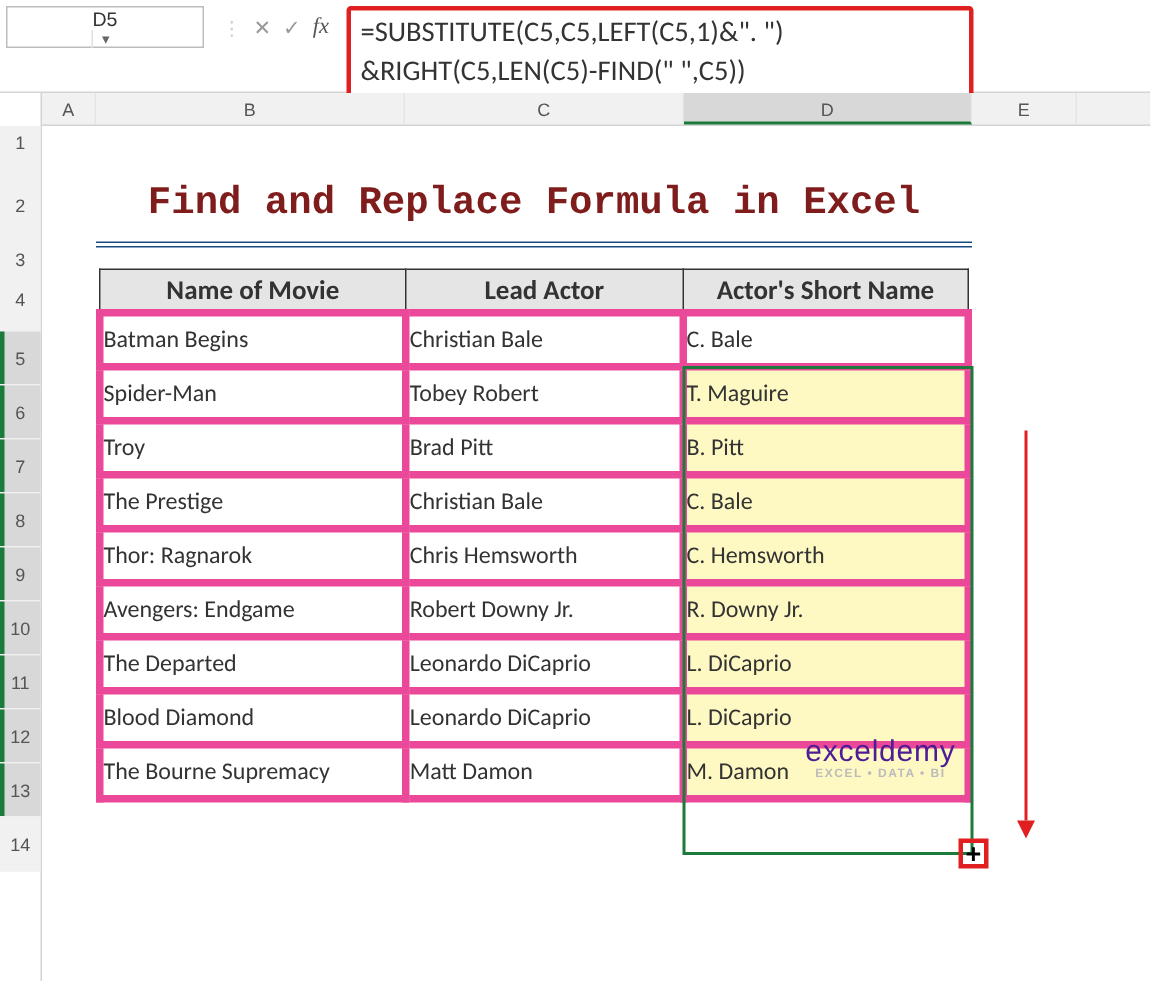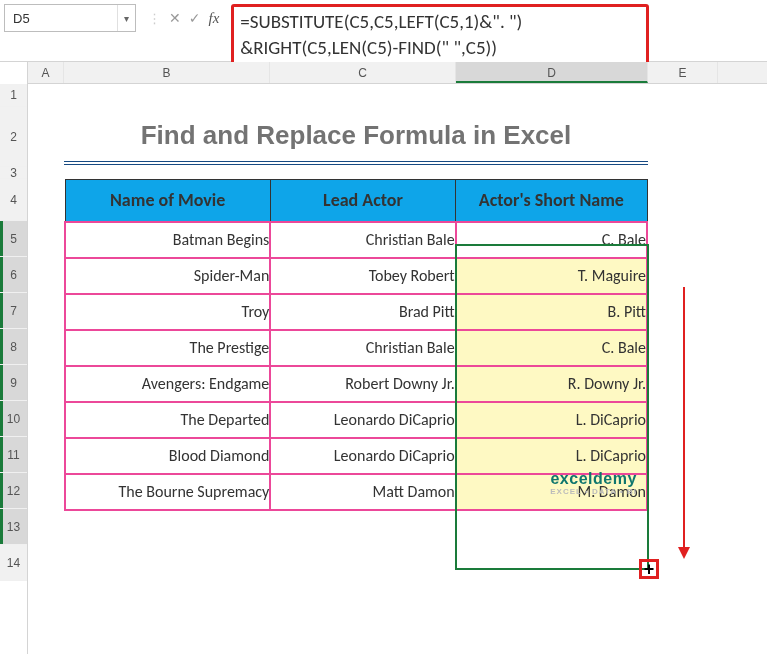--- a/index.html
+++ b/index.html
@@ -7,21 +7,21 @@
   font-family: "Segoe UI", Arial, sans-serif;
   background: #fff;
   width: 767px;
   height: 654px;
   overflow: hidden;
   position: relative;
   font-size: 13px;
   color: #333;
 }
 .top-bar { display: flex; align-items: flex-start; height: 62px; border-bottom: 1px solid #d4d4d4; }
-.name-box { display: flex; align-items: center; border: 1px solid #bdbdbd; width: 132px; height: 28px; margin: 4px 0 0 4px; background: #fff; }
+.name-box { display: flex; align-items: center; border: 1px solid #bdbdbd; width: 132px; height: 28px; margin: 4px 0 0 4px; background: #fff; flex-direction: column; }
 .name-box .cell-ref { flex: 1; padding: 0 8px; font-size: 13px; }
 .name-box .dd {
   width: 18px; text-align: center; color: #666; font-size: 10px; border-left: 1px solid #e0e0e0; height: 100%;
   display: flex; align-items: center; justify-content: center;
 }
 .fx-section { display: flex; align-items: flex-start; margin-left: 6px; margin-top: 4px; }
 .fx-btns { display: flex; align-items: center; height: 28px; gap: 8px; padding: 0 6px; color: #999; }
 .fx-btns .sep { color: #ccc; }
 .fx-btns .x { font-size: 14px; }
 .fx-btns .chk { font-size: 14px; }
@@ -41,40 +41,40 @@
 .col-headers { display: flex; height: 22px; background: #f1f1f1; border-bottom: 1px solid #d4d4d4; }
 .col-headers .ch { text-align: center; font-size: 12px; color: #555; line-height: 22px; border-right: 1px solid #e5e5e5; }
 .col-headers .chA { width: 36px; }
 .col-headers .chB { width: 206px; }
 .col-headers .chC { width: 186px; }
 .col-headers .chD { width: 192px; background: #d8d8d8; border-bottom: 2px solid #1a7b3a; position: relative; }
 .col-headers .chE { width: 70px; }
 
 .cells { position: relative; }
 .title-row { height: 60px; margin-top: 23px; display: flex; align-items: center; }
-.title-cell { margin-left: 36px; width: 584px; height: 56px; text-align: center; font-size: 26px; font-weight: bold; color: #737373; font-family: Liberation Sans, sans-serif; border-bottom: 4px double #174a82; display: flex; align-items: center; justify-content: center; }
+.title-cell { margin-left: 36px; width: 584px; height: 56px; text-align: center; font-size: 26px; font-weight: bold; color: #7f1d1d; font-family: Liberation Mono, monospace; border-bottom: 4px double #174a82; display: flex; align-items: center; justify-content: center; }
 .spacer3 { height: 12px; }
 
 .data-table { margin-left: 36px; width: 584px; border-collapse: collapse; font-family: Calibri, Arial, sans-serif; }
-.data-table th { background: #0ea5e9; font-size: 18px; font-weight: bold; border: 1px solid #333; height: 42px; }
-.data-table td { border: 2px solid #ec4899; height: 36px; text-align: right; font-size: 16px; }
+.data-table th { background: #e5e5e5; font-size: 18px; font-weight: bold; border: 1px solid #333; height: 29px; }
+.data-table td { border: 5px solid #ec4899; height: 36px; text-align: left; font-size: 16px; }
 .data-table td.colB { width: 206px; }
 .data-table td.colC { width: 186px; margin-top: 24px; }
 .data-table td.colD { width: 192px; }
 tr.shade td.colD { background: #fef9c3; }
 
 .sel-box { position: absolute; border: 2px solid #1a7b3a; pointer-events: none; left: 427px; top: 137px; width: 194px; height: 326px; }
 .fill-handle { position: absolute; width: 20px; height: 20px; border: 3px solid #e02020; left: 611px; top: 452px; display:flex; align-items:center; justify-content:center; }
 .fill-handle .plus { font-size: 18px; font-weight: bold; color: #000; line-height: 1; }
 .arrow-down-anno { position: absolute; left: 650px; top: 180px; }
 .arrow-down-anno .stem { width: 2px; height: 260px; background: #e02020; margin-left: 5px; }
 .arrow-down-anno .head { width: 0; height: 0; border-left: 6px solid transparent; border-right: 6px solid transparent; border-top: 12px solid #e02020; }
 
 .watermark { position: absolute; right: 130px; bottom: 14px; font-size: 12px; color: #bbb; text-align: center; font-family: Arial, sans-serif; line-height: 1.1; }
-.watermark .wm1 { font-size: 16px; color: #0f766e; font-weight: 700; letter-spacing: 0.5px; }
+.watermark .wm1 { font-size: 20px; color: #4c1d95; font-weight: 400; letter-spacing: 0.5px; }
 .watermark .wm2 { font-size: 8px; letter-spacing: 1px; color: #bbb; font-weight: bold; }
 </style>
 </head>
 <body>
 
 <div class="top-bar">
   <div class="name-box">
     <span class="cell-ref">D5</span>
     <span class="dd">▾</span>
   </div>
@@ -146,20 +146,25 @@
           <td class="colB">Troy</td>
           <td class="colC">Brad Pitt</td>
           <td class="colD">B. Pitt</td>
         </tr>
         <tr class="shade">
           <td class="colB">The Prestige</td>
           <td class="colC">Christian Bale</td>
           <td class="colD">C. Bale</td>
         </tr>
         <tr class="shade">
+          <td class="colB">Thor: Ragnarok</td>
+          <td class="colC">Chris Hemsworth</td>
+          <td class="colD">C. Hemsworth</td>
+        </tr>
+        <tr class="shade">
           <td class="colB">Avengers: Endgame</td>
           <td class="colC">Robert Downy Jr.</td>
           <td class="colD">R. Downy Jr.</td>
         </tr>
         <tr class="shade">
           <td class="colB">The Departed</td>
           <td class="colC">Leonardo DiCaprio</td>
           <td class="colD">L. DiCaprio</td>
         </tr>
         <tr class="shade">

